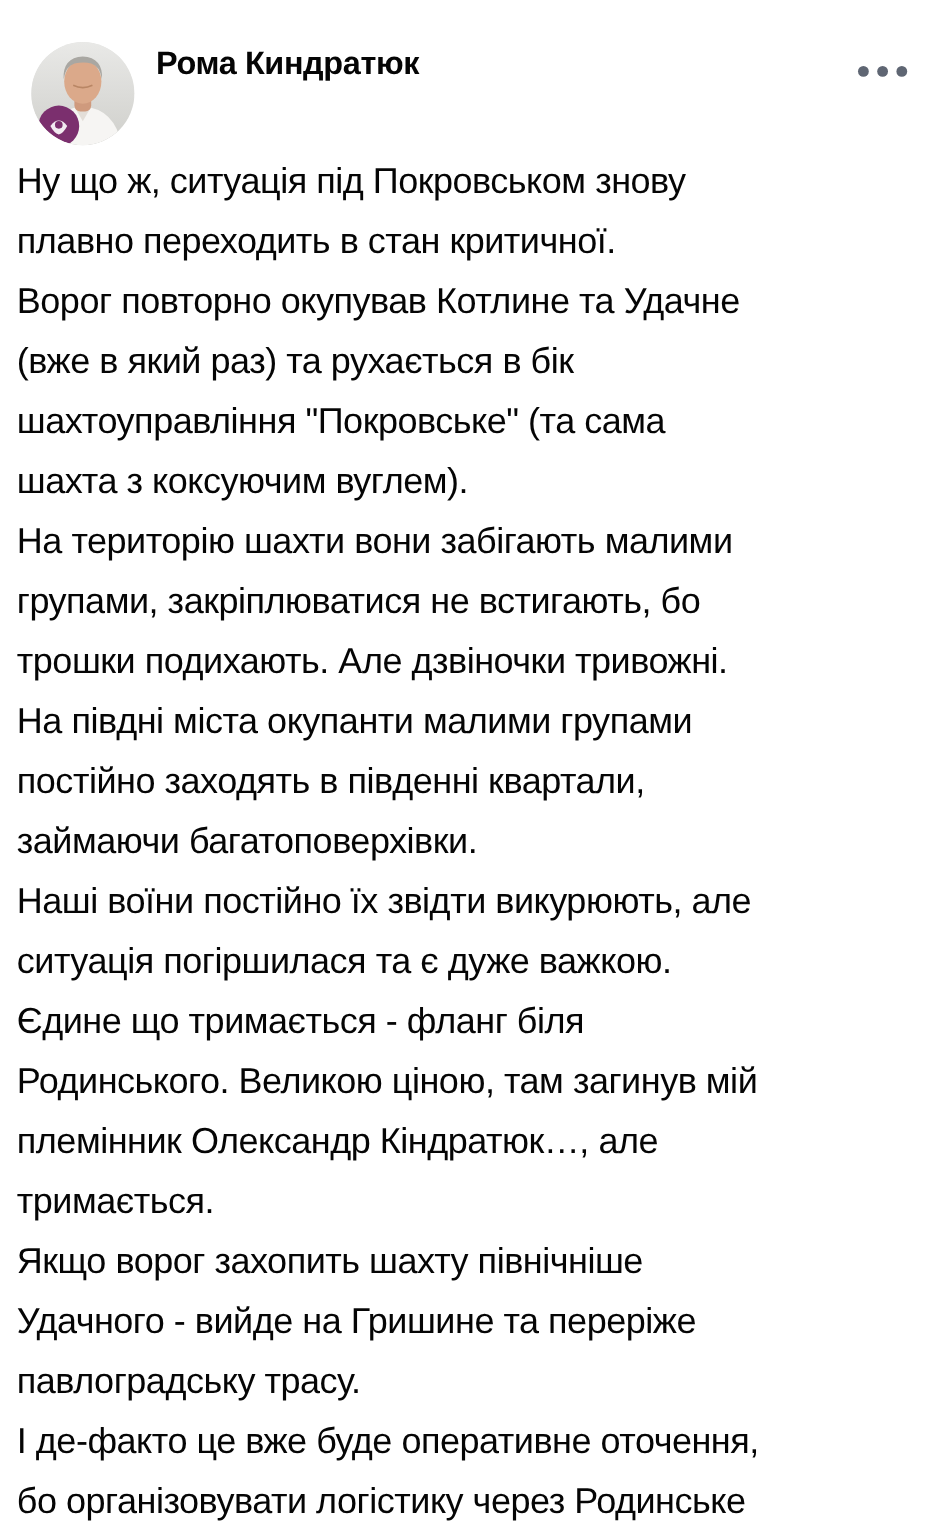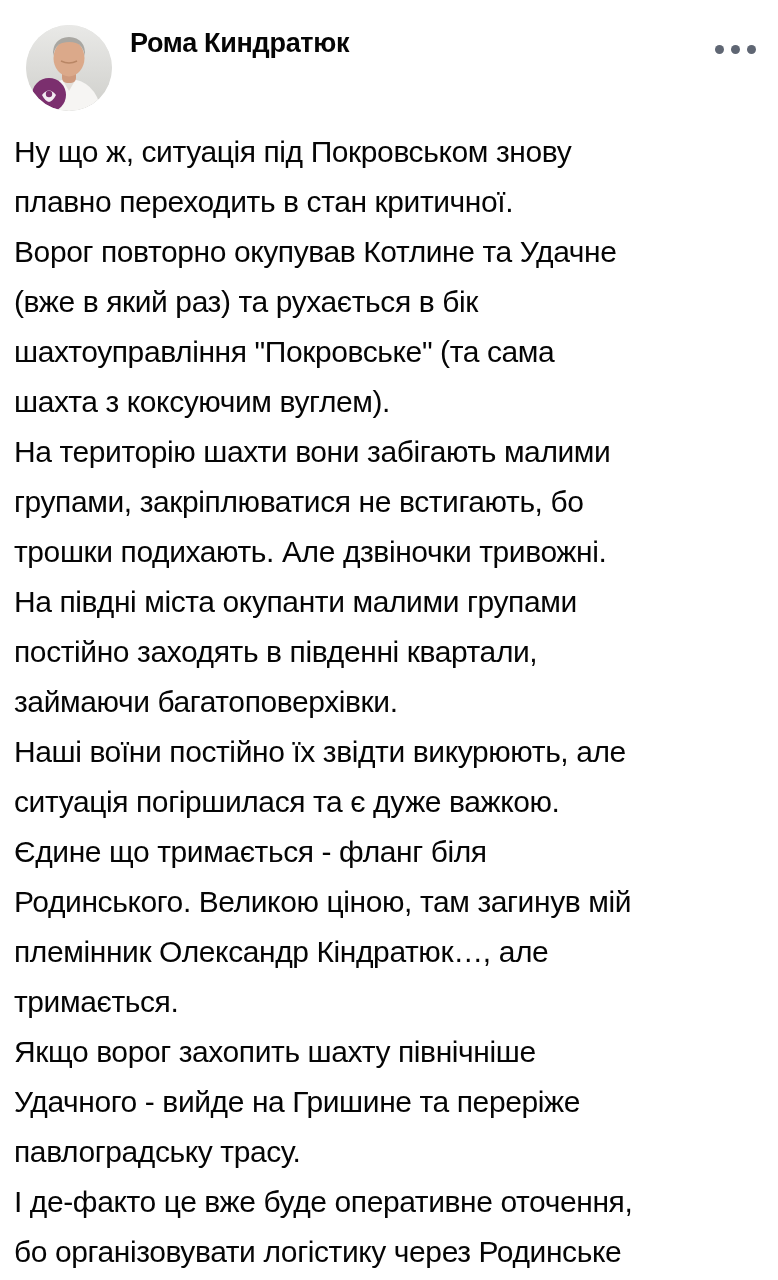--- a/index.html
+++ b/index.html
@@ -14,21 +14,21 @@
     font-family: "Liberation Sans", sans-serif;
     position: relative;
   }
   .post {
     position: absolute;
     inset: 0;
     background: #ffffff;
   }
   .post-header {
     position: absolute;
-    top: 25px;
+    top: 35px;
     left: 26px;
     right: 18px;
     height: 90px;
     display: flex;
     align-items: flex-start;
   }
   .avatar {
     width: 86px;
     height: 86px;
     border-radius: 50%;

